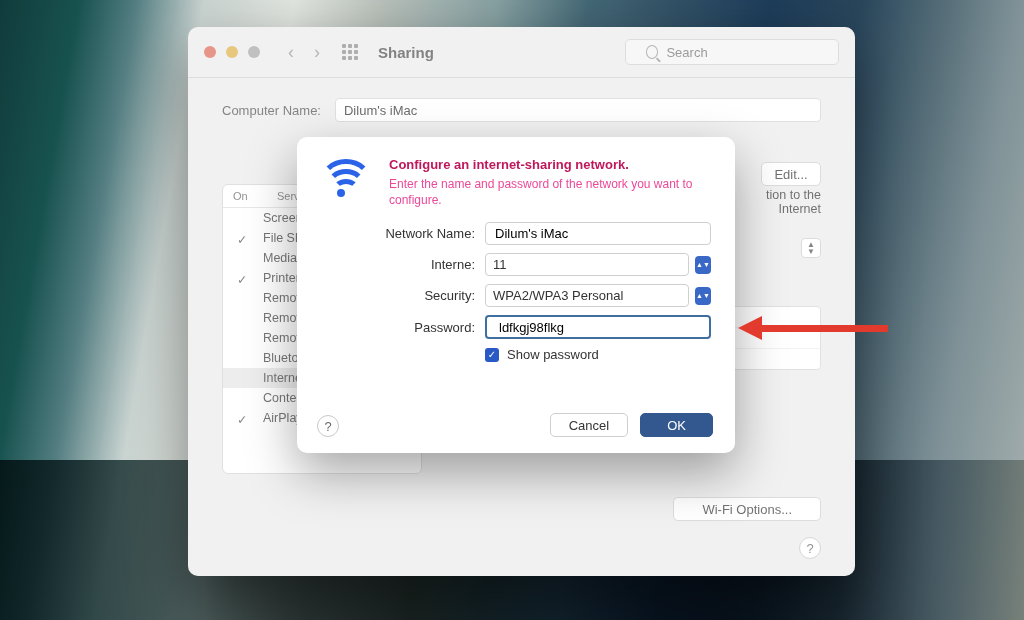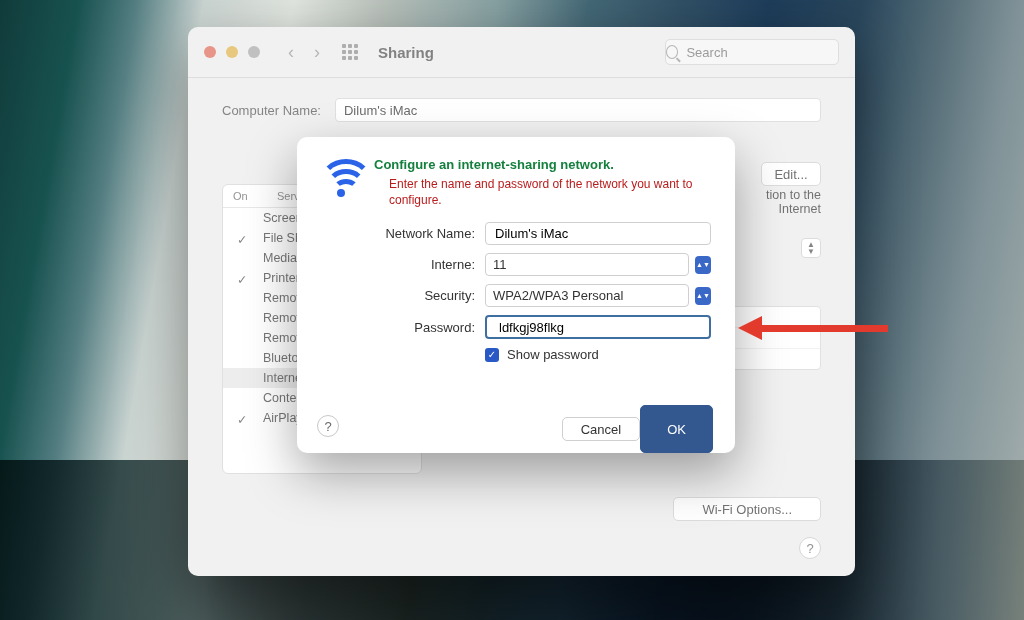--- a/index.html
+++ b/index.html
@@ -15,21 +15,21 @@
   .overlay{position:absolute;inset:0;background:rgba(255,255,255,.28);border-radius:10px;pointer-events:none;}
   .toolbar{height:50px;border-bottom:1px solid #d0d0d0;display:flex;align-items:center;padding:0 16px;gap:10px;}
   .tl-dot{width:12px;height:12px;border-radius:50%;}
   .tl-red{background:#e06c5c;}
   .tl-yel{background:#e0b34e;}
   .tl-grn{background:#a8a8a8;}
   .nav{display:flex;gap:20px;margin-left:18px;color:#9a9a9a;font-size:18px;}
   .grid-icon{width:16px;height:16px;display:grid;grid-template-columns:repeat(3,4px);grid-template-rows:repeat(3,4px);gap:2px;margin-left:12px;}
   .grid-icon i{background:#8f8f8f;border-radius:1px;}
   .title{margin-left:10px;font-size:15px;font-weight:600;color:#525252;}
-  .search{margin-left:auto;width:172px;height:24px;border:1px solid #d2d2d2;border-radius:5px;background:#f4f4f4;display:flex;align-items:center;padding:0 0;color:#a0a0a0;gap:6px;}
+  .search{margin-left:auto;width:172px;height:24px;border:1px solid #d2d2d2;border-radius:5px;background:#f4f4f4;display:flex;align-items:center;padding:0 20px;color:#a0a0a0;gap:6px;}
   .mag{width:12px;height:12px;border:1.5px solid #9a9a9a;border-radius:50%;position:relative;}
   .mag:after{content:"";position:absolute;width:5px;height:1.5px;background:#9a9a9a;right:-4px;bottom:-2px;transform:rotate(45deg);}
   .body{padding:20px 34px 10px;position:relative;height:calc(100% - 50px);box-sizing:border-box;}
   .row-name{display:flex;align-items:center;gap:14px;}
   .lbl{color:#555;}
   .name-field{flex:1;height:22px;border:1px solid #d4d4d4;border-radius:4px;background:#fff;padding:0 8px;display:flex;align-items:center;}
   .edit-btn{position:absolute;right:34px;top:84px;width:58px;height:22px;border:1px solid #cfcfcf;border-radius:5px;background:#fff;display:flex;align-items:center;justify-content:center;font-size:13px;color:#3b3b3b;}
   .panes{display:flex;margin-top:62px;height:290px;}
   .list{width:198px;border:1px solid #d5d5d5;border-radius:6px;background:#fff;overflow:hidden;}
   .lh{display:flex;height:22px;align-items:center;border-bottom:1px solid #e0e0e0;font-size:11px;color:#6a6a6a;}
@@ -48,27 +48,27 @@
   
   .modal{position:absolute;left:297px;top:137px;width:438px;height:316px;background:#fff;border-radius:10px;box-shadow:0 20px 50px rgba(0,0,0,.35);padding:20px 24px 16px 20px;box-sizing:border-box;}
   .mrow{display:flex;align-items:center;margin-bottom:8px;}
   .mlabel{width:158px;text-align:right;padding-right:10px;font-size:13px;color:#333;}
   .minput{flex:1;height:21px;border:1px solid #cfcfcf;border-radius:4px;background:#fff;padding:0 7px;display:flex;align-items:center;font-size:13px;}
   .minput.focus{border:2px solid #3e6fa0;padding:0 10px;height:20px;background:#fff;}
   .stepper{width:16px;height:18px;background:#3a68c7;border-radius:4px;margin-left:6px;display:flex;flex-direction:column;align-items:center;justify-content:center;color:#fff;font-size:7px;line-height:7px;}
   .hint{font-size:11px;color:#787878;margin:2px 0 6px 168px;}
   .showrow{display:flex;align-items:center;margin-left:168px;gap:8px;}
   .cbox{width:14px;height:14px;border-radius:3px;background:#2859c5;display:flex;align-items:center;justify-content:center;color:#fff;font-size:10px;}
-  .mbtns{position:absolute;right:22px;bottom:0;display:flex;gap:0;align-items:center;}
+  .mbtns{position:absolute;right:22px;bottom:16px;display:flex;gap:12px;align-items:center;}
   .btn{height:22px;padding:0 18px;border-radius:5px;border:1px solid #cfcfcf;background:#fff;display:flex;align-items:center;font-size:13px;color:#333;}
-  .btn.primary{background:#33588f;border-color:#33588f;color:#fff;padding:12px 26px;}
+  .btn.primary{background:#33588f;border-color:#33588f;color:#fff;padding:0 26px;}
   .wifi-ico{width:48px;height:48px;position:absolute;left:22px;top:22px;}
   .arc{position:absolute;border:5px solid #2a63e8;border-bottom:none;border-left-color:transparent;border-right-color:transparent;border-radius:50%;}
-  .mhead{margin-left:57px;font-weight:600;font-size:13px;color:#15803d;}
-  .msub{margin:4px 0 14px 72px;font-size:12px;color:#b91c1c;max-width:310px;line-height:1.35;}
+  .mhead{margin-left:72px;font-weight:600;font-size:13px;color:#be185d;}
+  .msub{margin:4px 0 14px 72px;font-size:12px;color:#ec4899;max-width:310px;line-height:1.35;}
   
   .arrow{position:absolute;left:738px;top:316px;width:150px;height:24px;pointer-events:none;}
   .arrow .shaft{position:absolute;left:24px;top:9px;width:126px;height:7px;background:#e23b2e;}
   .arrow .head{position:absolute;left:0;top:0;width:0;height:0;border-top:12px solid transparent;border-bottom:12px solid transparent;border-right:24px solid #e23b2e;}
   input{font:inherit;border:none;outline:none;background:transparent;width:100%;}
 </style>
 </head>
 <body>
 
 <div class="wall"></div>

